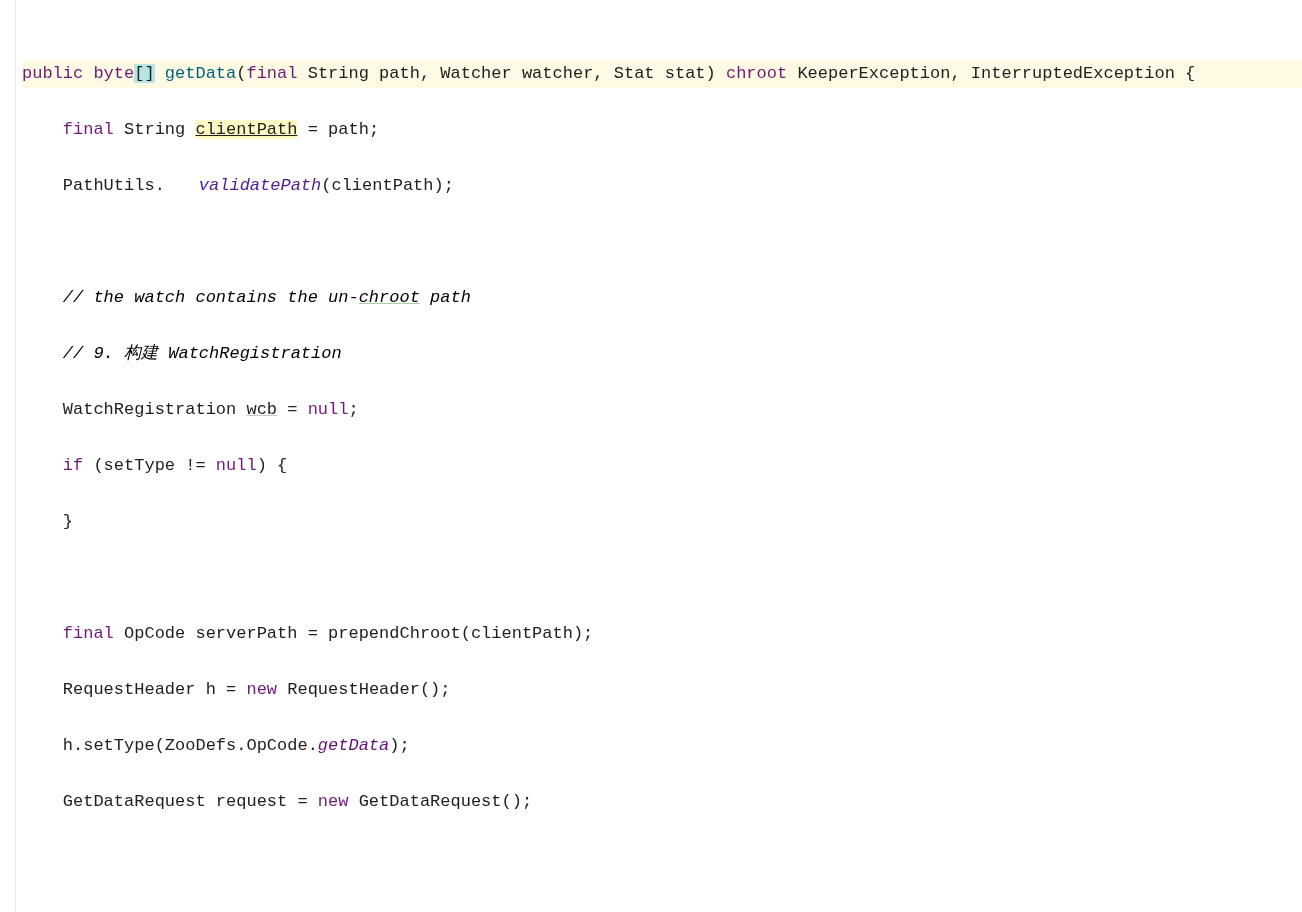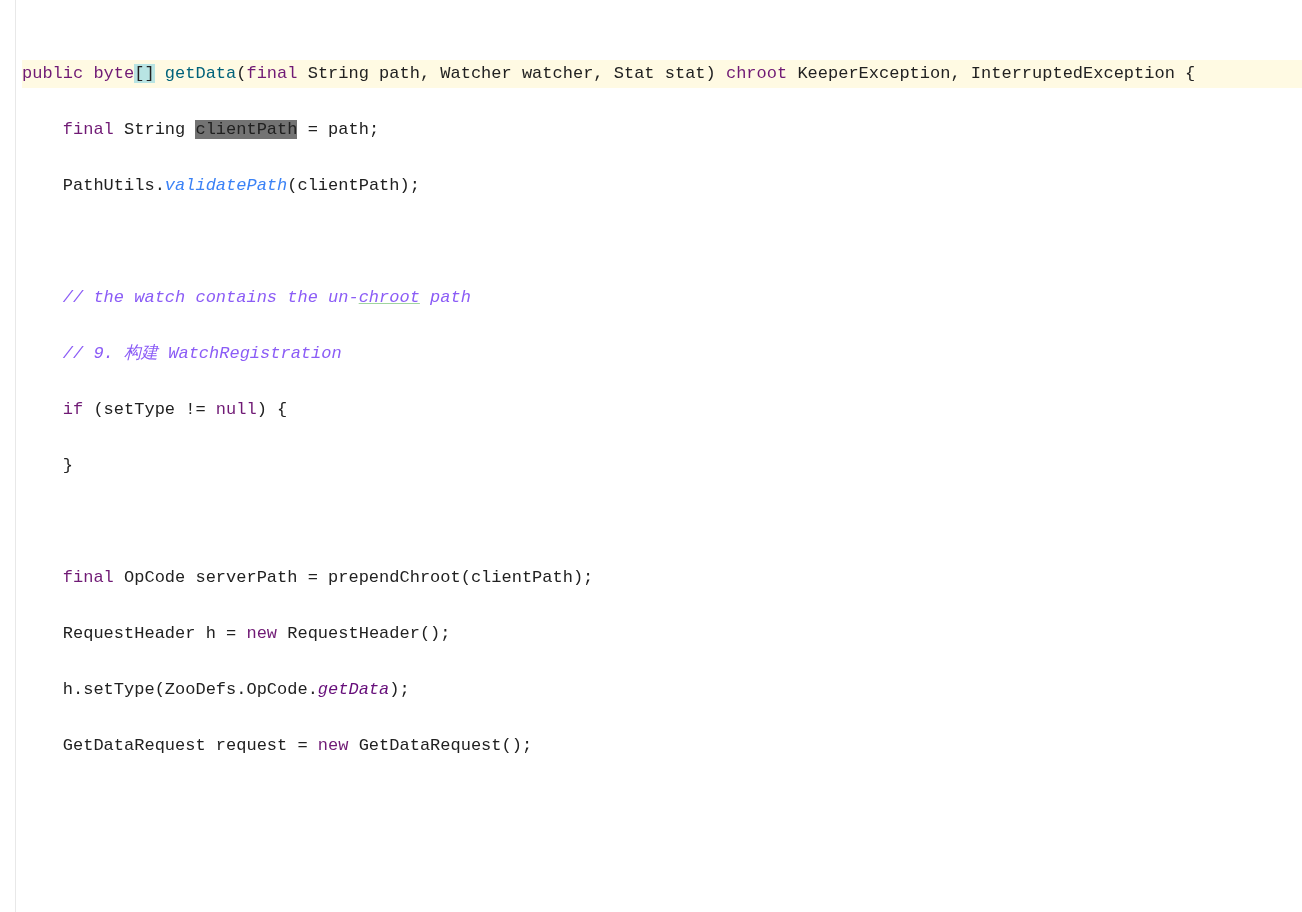--- a/index.html
+++ b/index.html
@@ -35,58 +35,61 @@
     .first-line {
       background: #fffae3;
     }
     .keyword {
       color: #701a75;
     }
     .method-name {
       color: #00627a;
     }
     .italic-method {
-      color: #3b82f6;
+      color: #4c1d95;
       font-style: italic;
+      margin-left: 34px;
     }
     .italic-field {
       color: #660e7a;
       font-style: italic;
     }
     .comment {
-      color: #8b5cf6;
+      color: #000000;
       font-style: italic;
     }
     .underline {
       text-decoration: underline;
       text-decoration-color: #c8c8c8;
       text-decoration-style: solid;
     }
     .underline-green {
       text-decoration: underline;
       text-decoration-color: #9fd49f;
     }
     .hl-cyan {
       background: #b8e4e3;
     }
     .hl-yellow {
-      background: #737373;
+      background: #fef9c3;
+      text-decoration: underline;
     }
   </style>
 </head>
 <body>
 
 <div class="code-container">
 <div class="border-left"></div>
 <div class="line first-line"><span class="keyword">public</span> <span class="keyword">byte</span><span class="hl-cyan">[]</span> <span class="method-name">getData</span>(<span class="keyword">final</span> <span>String path, Watcher watcher, Stat stat)</span> <span class="keyword">chroot</span> <span>KeeperException, InterruptedException {</span></div>
 <div class="line">    <span class="keyword">final</span> <span>String </span><span class="hl-yellow">clientPath</span><span> = path;</span></div>
 <div class="line">    <span>PathUtils.</span><span class="italic-method">validatePath</span><span>(clientPath);</span></div>
 <div class="line"></div>
 <div class="line">    <span class="comment"><span>// the watch contains the un-</span><span class="underline-green">chroot</span><span> path</span></span></div>
 <div class="line">    <span class="comment">// 9. 构建 WatchRegistration</span></div>
+<div class="line">    <span>WatchRegistration </span><span class="underline">wcb</span><span> = </span><span class="keyword">null</span><span>;</span></div>
 <div class="line">    <span class="keyword">if</span> <span>(setType != </span><span class="keyword">null</span><span>) {</span></div>
 <div class="line">    <span>}</span></div>
 <div class="line"></div>
 <div class="line">    <span class="keyword">final</span> <span>OpCode serverPath = prependChroot(clientPath);</span></div>
 <div class="line">    <span>RequestHeader h = </span><span class="keyword">new</span><span> RequestHeader();</span></div>
 <div class="line">    <span>h.setType(ZooDefs.OpCode.</span><span class="italic-field">getData</span><span>);</span></div>
 <div class="line">    <span>GetDataRequest request = </span><span class="keyword">new</span><span> GetDataRequest();</span></div>
 
 
 

